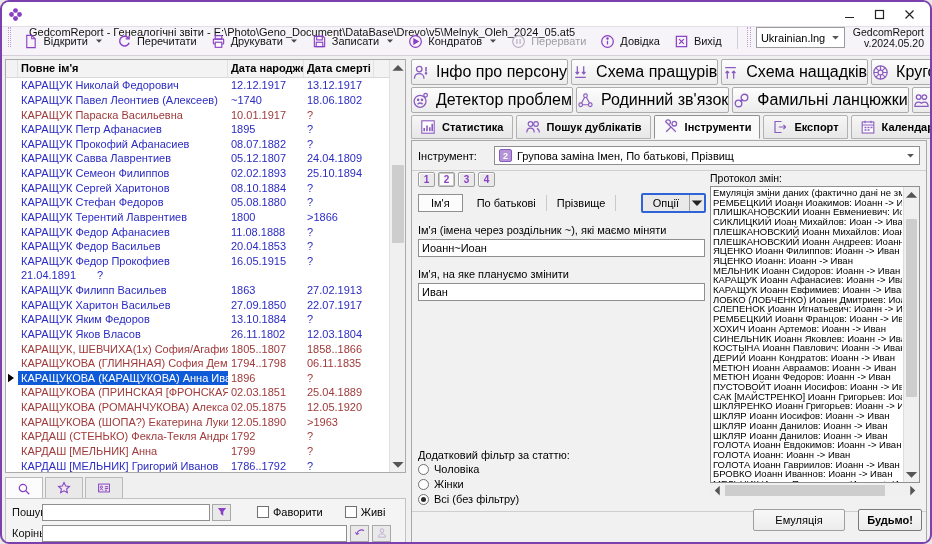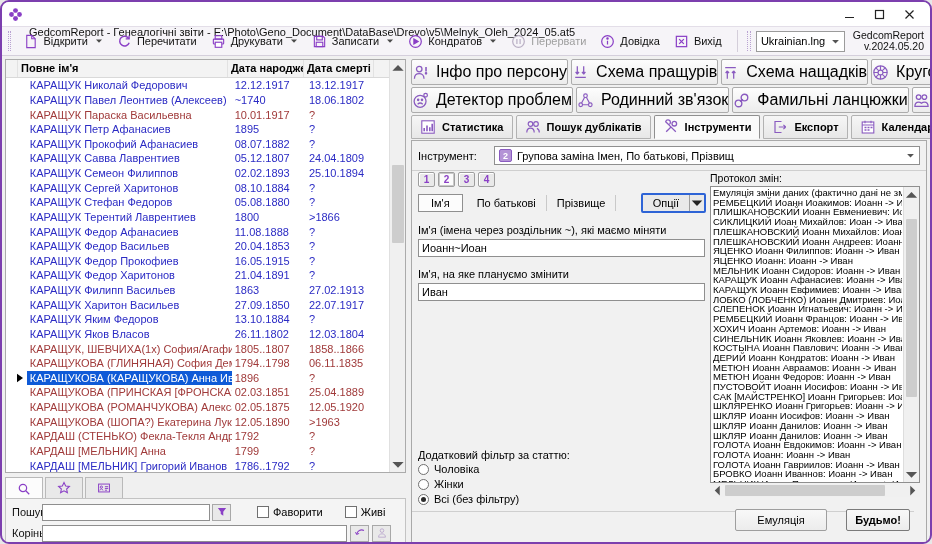--- a/index.html
+++ b/index.html
@@ -8,42 +8,42 @@
 
   
   .titlebar { height:24px; background:#FFFFFF; display:flex; align-items:center; padding:0 6px; }
   .app-icon { width:15px; height:15px; color:#8A3FC6; flex:0 0 auto; }
   .title-text { font-size:11px; color:#111; margin-left:6px; white-space:nowrap; overflow:hidden;margin-top:36px; }
   .win-controls { margin-left:auto; display:flex; align-items:center; }
   .win-btn { width:30px; height:20px; display:flex; align-items:center; justify-content:center; color:#222; font-size:12px; }
   .win-btn svg { width:11px; height:11px; }
 
   
-  .toolbar { height:30px; background:#F6F4F8; border-top:1px solid #E3DEE8; border-bottom:1px solid #D5CFDC; display:flex; align-items:center; padding:0 4px; }
+  .toolbar { height:30px; background:#F6F4F8; border-top:1px solid #E3DEE8; border-bottom:1px solid #D5CFDC; display:flex; padding:0 4px; }
   .grip { width:4px; height:20px; border-left:1px dotted #B9A2D2; border-right:1px dotted #B9A2D2; margin:0 5px 0 2px; }
   .tb-btn { display:flex; align-items:center; gap:5px; padding:3px 7px; font-size:11px; color:#111; border-radius:2px; }
   .tb-btn .ic { width:15px; height:15px; color:#8A3FC6; flex:0 0 auto; }
   .tb-btn.disabled { color:#9E9E9E; }
   .tb-btn.disabled .ic { color:#B9AFC4; }
   .dd { width:8px; height:8px; color:#4A4A4A; margin-left:2px; }
   .tb-sep { width:1px; height:22px; background:#D4CEDA; margin:0 8px; }
   .tb-spacer { flex:1; }
   .lang-combo { width:118px; height:21px; background:#FFF; border:1px solid #9B9B9B; display:flex; align-items:center; font-size:11px; padding:0 4px; }
   .lang-combo .chev { margin-left:auto; width:9px; height:9px; color:#555; }
   .version { font-size:10.5px; color:#111; text-align:right; line-height:11px; margin-left:8px; margin-right:2px; white-space:nowrap; }
 
   
   .main { position:absolute; top:56px; left:0; right:0; bottom:0; }
 
   
   .people-table { position:absolute; left:3px; top:1px; width:401px; height:414px; background:#FFF; border:1px solid #ABABAB; overflow:hidden; }
   .pt-header { display:flex; height:18px; background:#F3F3F3; border-bottom:1px solid #D9D9D9; font-size:11px; font-weight:bold; color:#000; }
   .pt-header .hc { border-right:1px solid #E2E2E2; padding:2px 3px; white-space:nowrap; overflow:hidden; }
   .hc.c0 { width:12px; } .hc.c1 { width:210px; } .hc.c2 { width:76px; } .hc.c3 { width:70px; }
-  .pt-body { position:absolute; top:18px; left:0; right:16px; bottom:0; overflow:hidden;padding-left:9px; }
+  .pt-body { position:absolute; top:18px; left:0; right:16px; bottom:0; overflow:hidden; }
   .t-row { display:flex; height:14.63px; align-items:center; font-size:11px; white-space:nowrap; }
   .t-cell { overflow:hidden; padding:0 3px; height:100%; display:flex; align-items:center; }
   .t-cell.c0 { width:12px; padding:0 1px; } .t-cell.c1 { width:210px; } .t-cell.c2 { width:76px; } .t-cell.c3 { width:85px; }
   .blue { color:#2B2BC4; } .red { color:#A03A3A; }
   .sel-name { background:#0F5AD7; color:#FFF !important; }
   .marker { width:8px; height:10px; }
 
   
   .sb-v { position:absolute; top:0; bottom:0; right:0; width:16px; background:#F0F0F0; border-left:1px solid #E0E0E0; }
   .sb-btn { position:absolute; left:0; width:16px; height:15px; display:flex; align-items:center; justify-content:center; color:#555; }
@@ -110,21 +110,21 @@
   .proto-label { font-size:10.5px; color:#000; }
   .proto-list { position:relative; margin-top:2px; height:297px; background:#FFF; border:1px solid #8F8F8F; overflow:hidden; }
   .proto-items { position:absolute; inset:1px 17px 0 2px; overflow:hidden; }
   .p-item { font-size:9.5px; line-height:9.7px; white-space:nowrap; color:#000; }
   .proto-sb { position:absolute; top:0; bottom:0; right:0; width:16px; background:#F0F0F0; border-left:1px solid #DDD; }
   .hscroll { position:relative; height:13px; margin-top:1px; background:#F0F0F0; }
   .hs-btn { position:absolute; top:0; width:14px; height:13px; display:flex; align-items:center; justify-content:center; color:#555; }
   .hs-btn svg { width:7px; height:7px; }
   .hs-thumb { position:absolute; top:1px; height:11px; background:#CDCDCD; border-radius:1px; }
 
-  .panel-footer { position:absolute; left:0; right:12px; top:370px; border-top:1px solid #CFCFCF; height:16px; display:flex; align-items:center; justify-content:flex-end; padding:0 4px; gap:19px; }
+  .panel-footer { position:absolute; left:0; right:0; top:370px; border-top:1px solid #CFCFCF; height:16px; display:flex; align-items:center; justify-content:flex-end; padding:0 4px; gap:13px; }
   .btn { height:22px; font-size:11px; background:linear-gradient(#F8F8F8,#ECECEC); border:1px solid #9E9E9E; border-radius:2px; display:flex; align-items:center; justify-content:center; font-family:inherit; }
   .btn.emulate { width:92px; }
   .btn.ok { width:64px; font-weight:bold; border-color:#7A7A7A; }
 </style>
 </head>
 <body>
 
 <div class="window">
 
   <div class="titlebar">
@@ -356,21 +356,20 @@
             <div class="t-cell c3 blue">?</div>
           </div>
           <div class="t-row">
             <div class="t-cell c0"></div>
             <div class="t-cell c1 blue">КАРАЩУК Федор Прокофиев</div>
             <div class="t-cell c2 blue">16.05.1915</div>
             <div class="t-cell c3 blue">?</div>
           </div>
           <div class="t-row">
             <div class="t-cell c0"></div>
-            <div class="t-cell c1 blue">КАРАЩУК Федор Харитонов</div>
             <div class="t-cell c2 blue">21.04.1891</div>
             <div class="t-cell c3 blue">?</div>
           </div>
           <div class="t-row">
             <div class="t-cell c0"></div>
             <div class="t-cell c1 blue">КАРАЩУК Филипп Васильев</div>
             <div class="t-cell c2 blue">1863</div>
             <div class="t-cell c3 blue">27.02.1913</div>
           </div>
           <div class="t-row">

